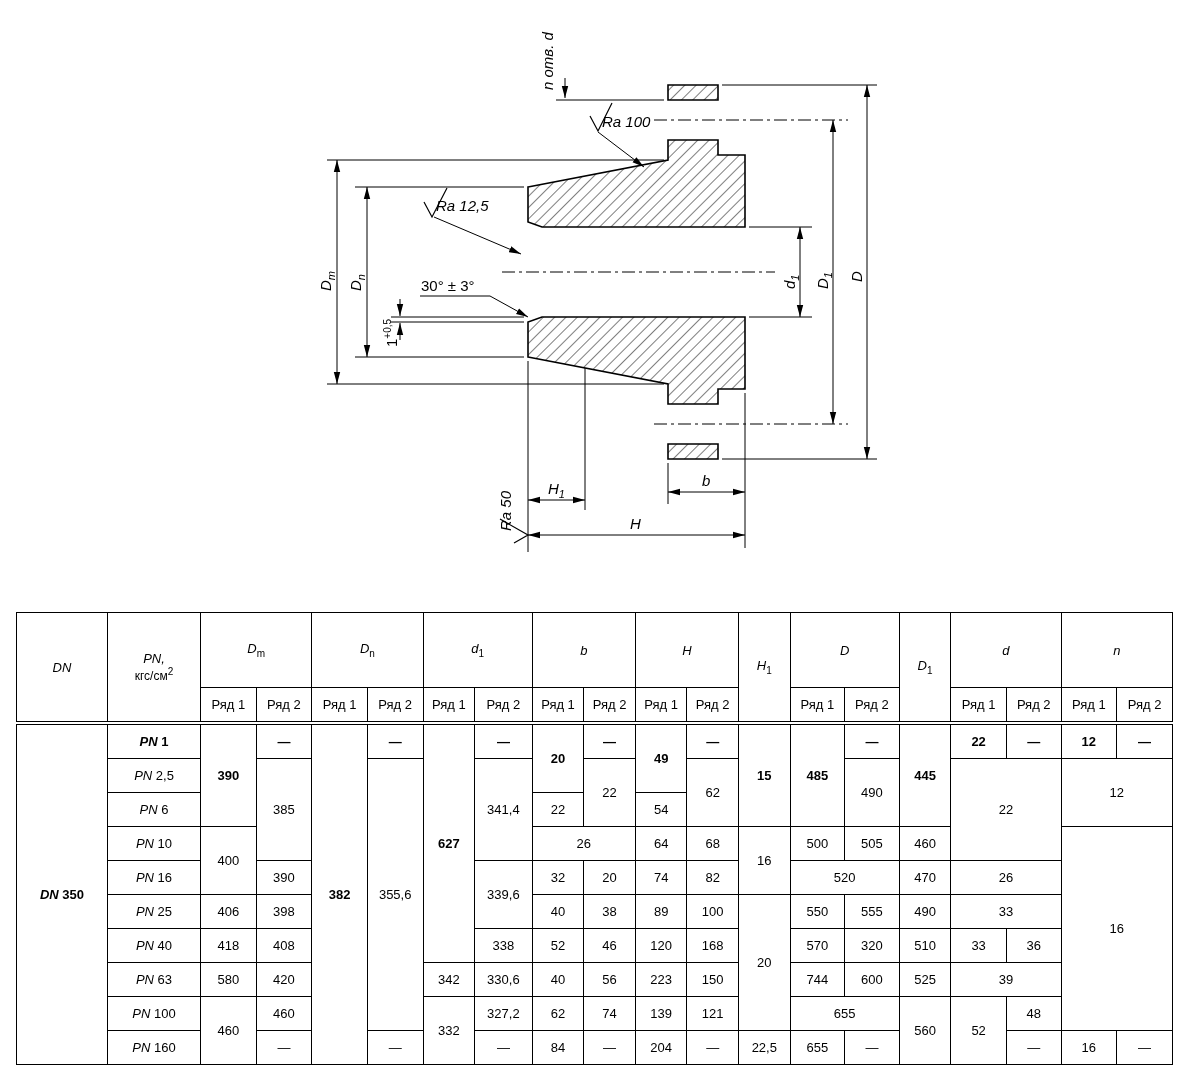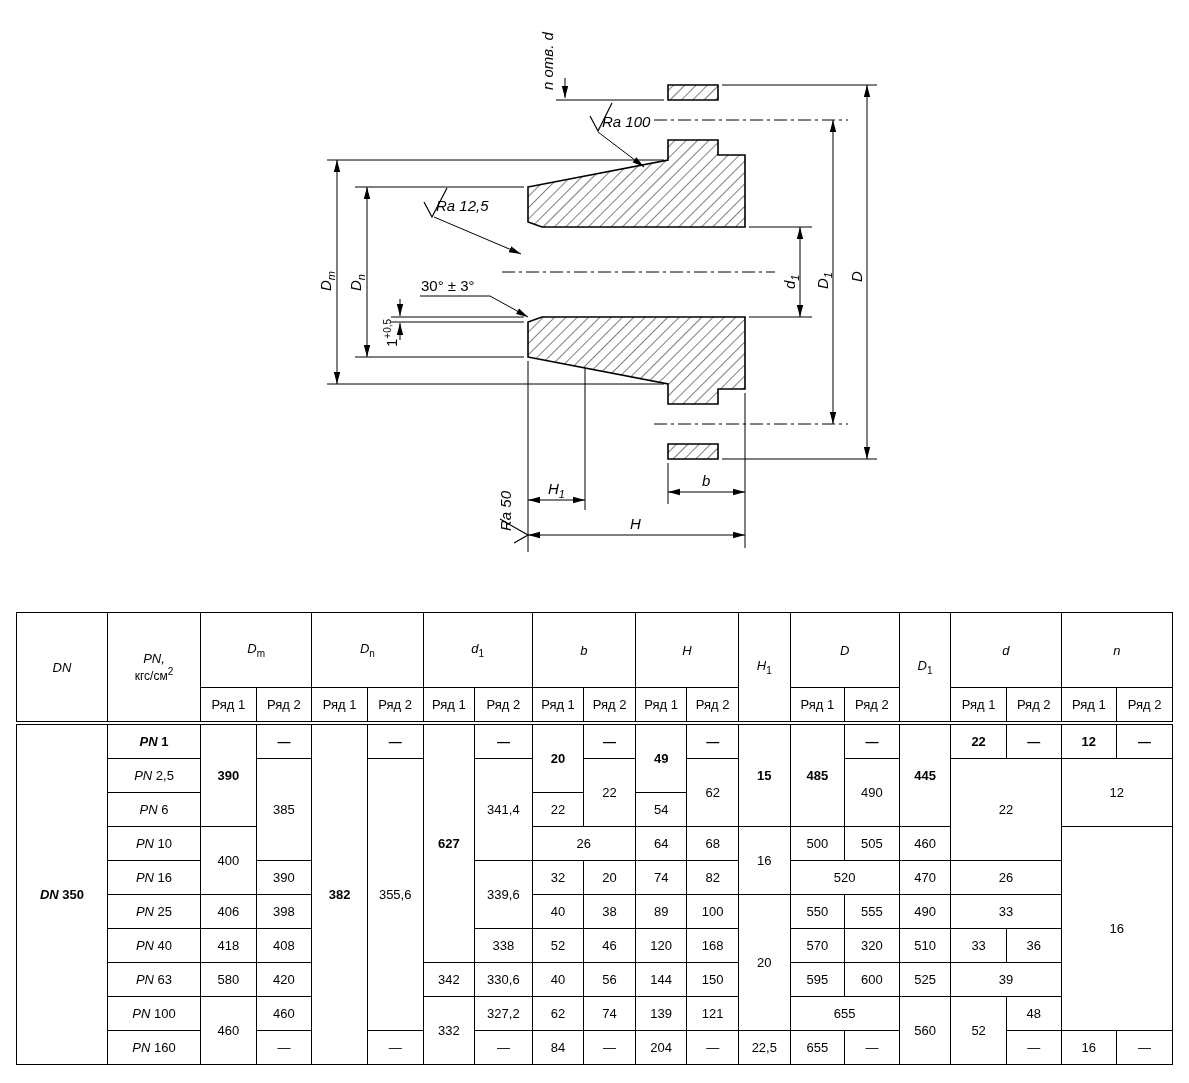--- a/index.html
+++ b/index.html
@@ -257,23 +257,23 @@
           <td>36</td>
         </tr>
         <tr>
           <td><i>PN</i>&nbsp;63</td>
           <td>580</td>
           <td>420</td>
           <td>342</td>
           <td>330,6</td>
           <td>40</td>
           <td>56</td>
-          <td>144</td>
+          <td>223</td>
           <td>150</td>
-          <td>595</td>
+          <td>744</td>
           <td>600</td>
           <td>525</td>
           <td colspan="2">39</td>
         </tr>
         <tr>
           <td><i>PN</i>&nbsp;100</td>
           <td rowspan="2">460</td>
           <td>460</td>
           <td rowspan="2">332</td>
           <td>327,2</td>

